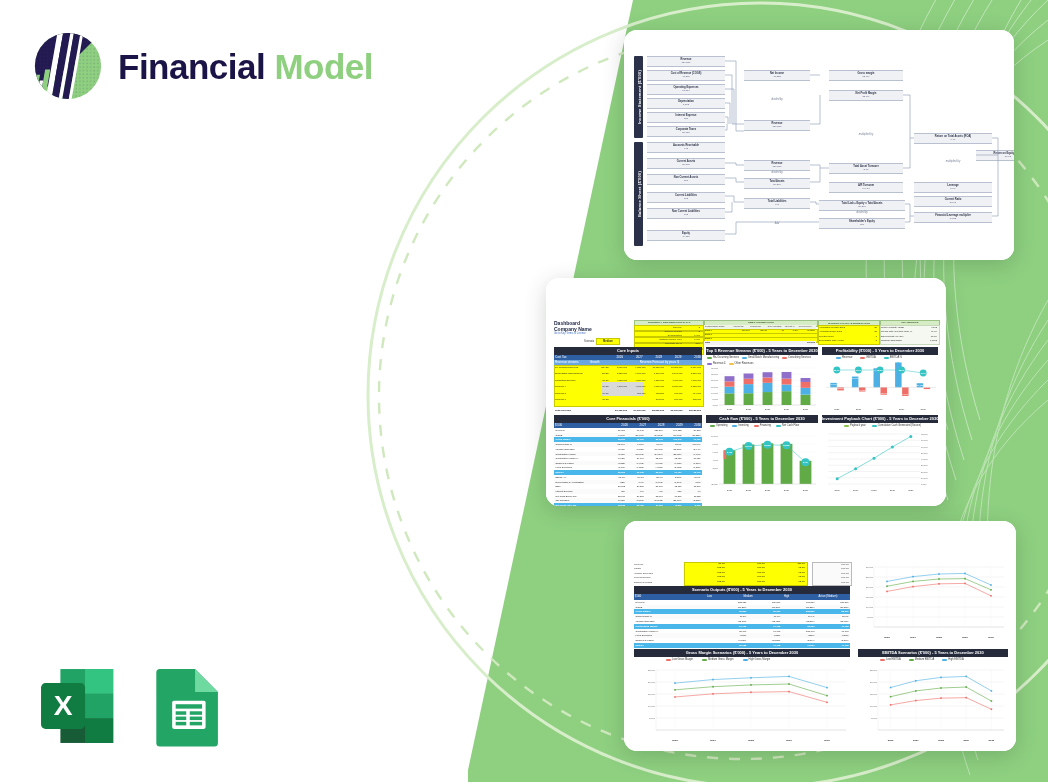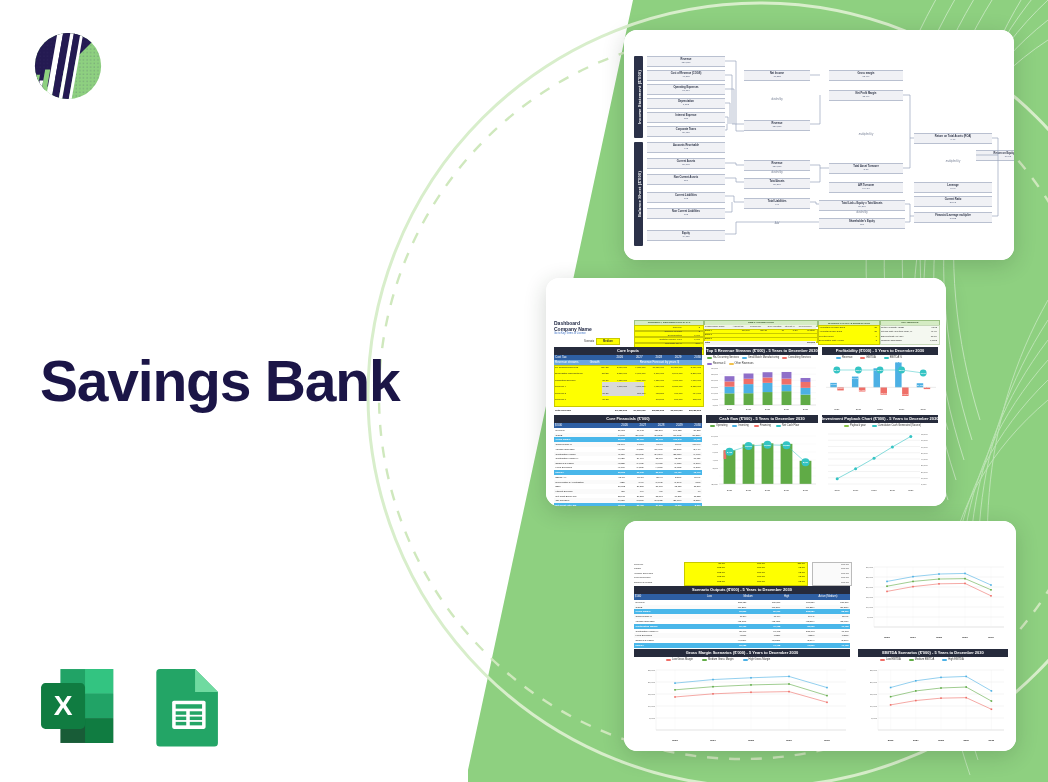--- a/index.html
+++ b/index.html
@@ -134,23 +134,23 @@
           <rect x="54" y="4" width="5" height="92" fill="#ffffff" transform="skewX(-10)"></rect>
           <rect x="59" y="4" width="9" height="92" fill="#241a52" transform="skewX(-10)"></rect>
           <rect x="68" y="4" width="4" height="92" fill="#ffffff" transform="skewX(-10)"></rect>
 
           <rect x="14" y="62" width="8" height="40" fill="#8ed080" transform="skewX(-10)"></rect>
           <rect x="23" y="70" width="5" height="34" fill="#ffffff" transform="skewX(-10)"></rect>
           <rect x="28" y="55" width="7" height="48" fill="#8ed080" transform="skewX(-10)"></rect>
         </g>
         <circle cx="50" cy="50" r="46" fill="none" stroke="#ffffff" stroke-width="0"></circle>
       </svg>
+      <div class="logo-text"><span class="lt-dark">Financial </span><span class="lt-green">Model</span></div>
     </div>
 
-    <div class="hero-title">Savings Bank</div>
 
     <div class="apps">
       <svg class="app-ico" viewBox="0 0 100 100">
         <rect x="30" y="8" width="60" height="28" fill="#21a366"></rect>
         <rect x="30" y="36" width="60" height="28" fill="#107c41"></rect>
         <rect x="30" y="64" width="60" height="28" fill="#185c37"></rect>
         <rect x="58" y="8" width="32" height="28" fill="#33c481"></rect>
         <rect x="58" y="36" width="32" height="28" fill="#21a366"></rect>
         <rect x="58" y="64" width="32" height="28" fill="#107c41"></rect>
         <rect x="30" y="8" width="60" height="84" fill="none"></rect>

